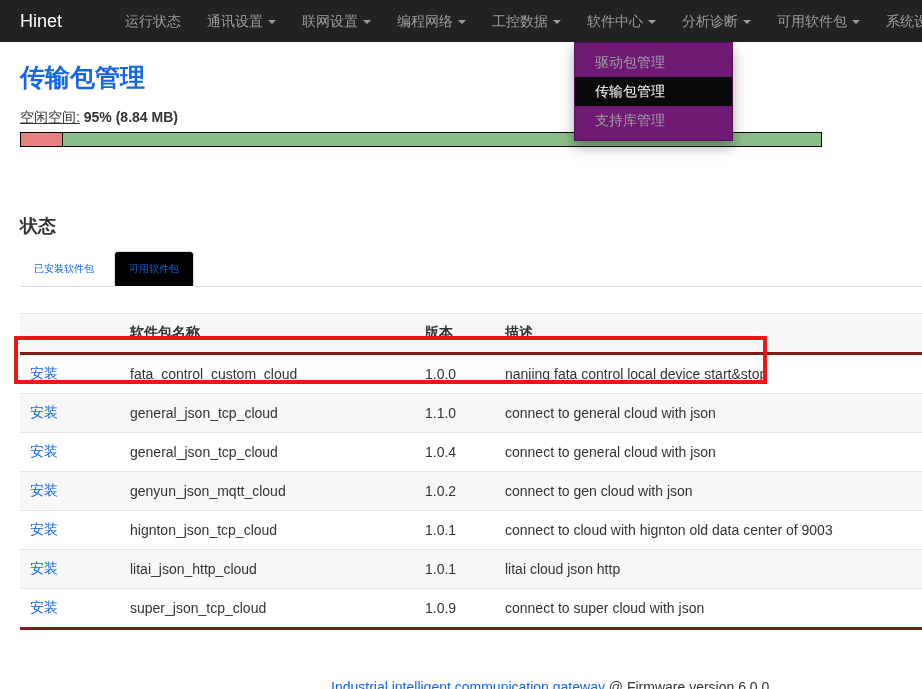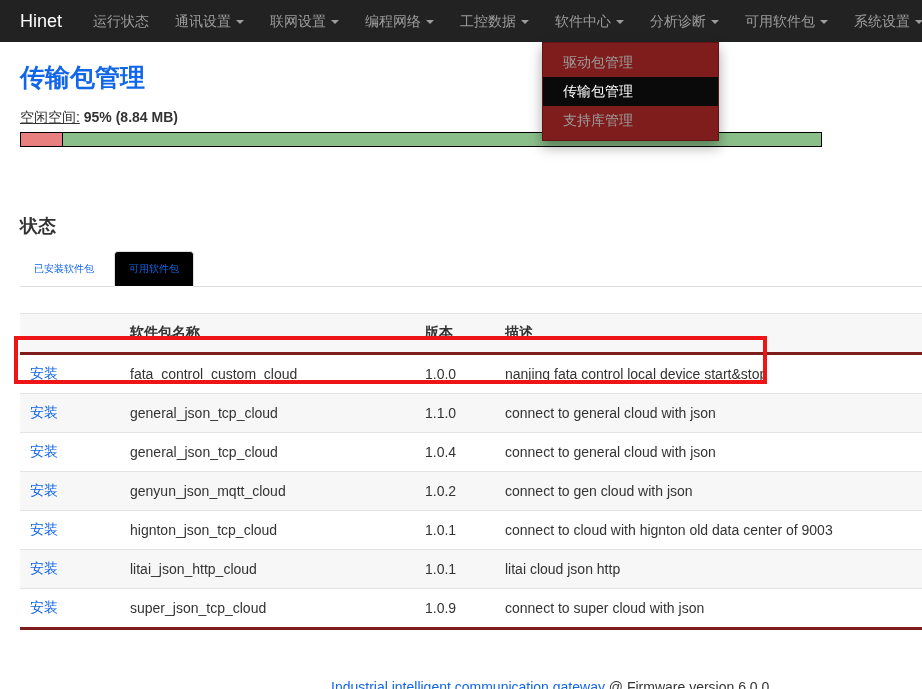--- a/index.html
+++ b/index.html
@@ -5,39 +5,39 @@
   * { margin:0; padding:0; box-sizing:border-box; }
   html,body { background:#fff; }
   body {
     font-family:"Liberation Sans","DejaVu Sans",sans-serif;
     width:922px; height:689px; overflow:hidden; position:relative;
     color:#333; font-size:14px;
   }
   
   .navbar {
     height:42px; background:#222; display:flex; align-items:stretch;
-    position:relative; z-index:20;
+    position:relative; z-index:20;gap:32px;
   }
   .brand {
     color:#fff; font-size:18px; line-height:42px; padding:0 18px 0 20px;
     text-decoration:none; cursor:pointer;
   }
   .nav-list { display:flex; list-style:none; align-items:flex-start; }
   .nav-item {
     position:relative; color:#9d9d9d; font-size:14px; line-height:42px;
     padding:0 13px; cursor:pointer; white-space:nowrap;
   }
   .caret {
     display:inline-block; width:0; height:0; margin-left:5px; vertical-align:middle;
     border-left:4px solid transparent; border-right:4px solid transparent;
     border-top:4px solid #9d9d9d;
   }
   
   .dropdown-menu {
-    position:absolute; top:42px; left:0; width:177px; background:#7f1d1d;
+    position:absolute; top:42px; left:0; width:159px; background:#701a75;
     padding:5px 0; list-style:none; box-shadow:0 6px 12px rgba(0,0,0,.35);
     border:1px solid rgba(0,0,0,.25); z-index:30;
   }
   .dropdown-item {
     display:block; padding:5px 20px; line-height:19px; font-size:14px;
     color:#9d9d9d; cursor:pointer; white-space:nowrap;
   }
   .dropdown-item.active { background:#0a0a0a; color:#fff; }
   
   .content { padding:0 0 0 20px; }

